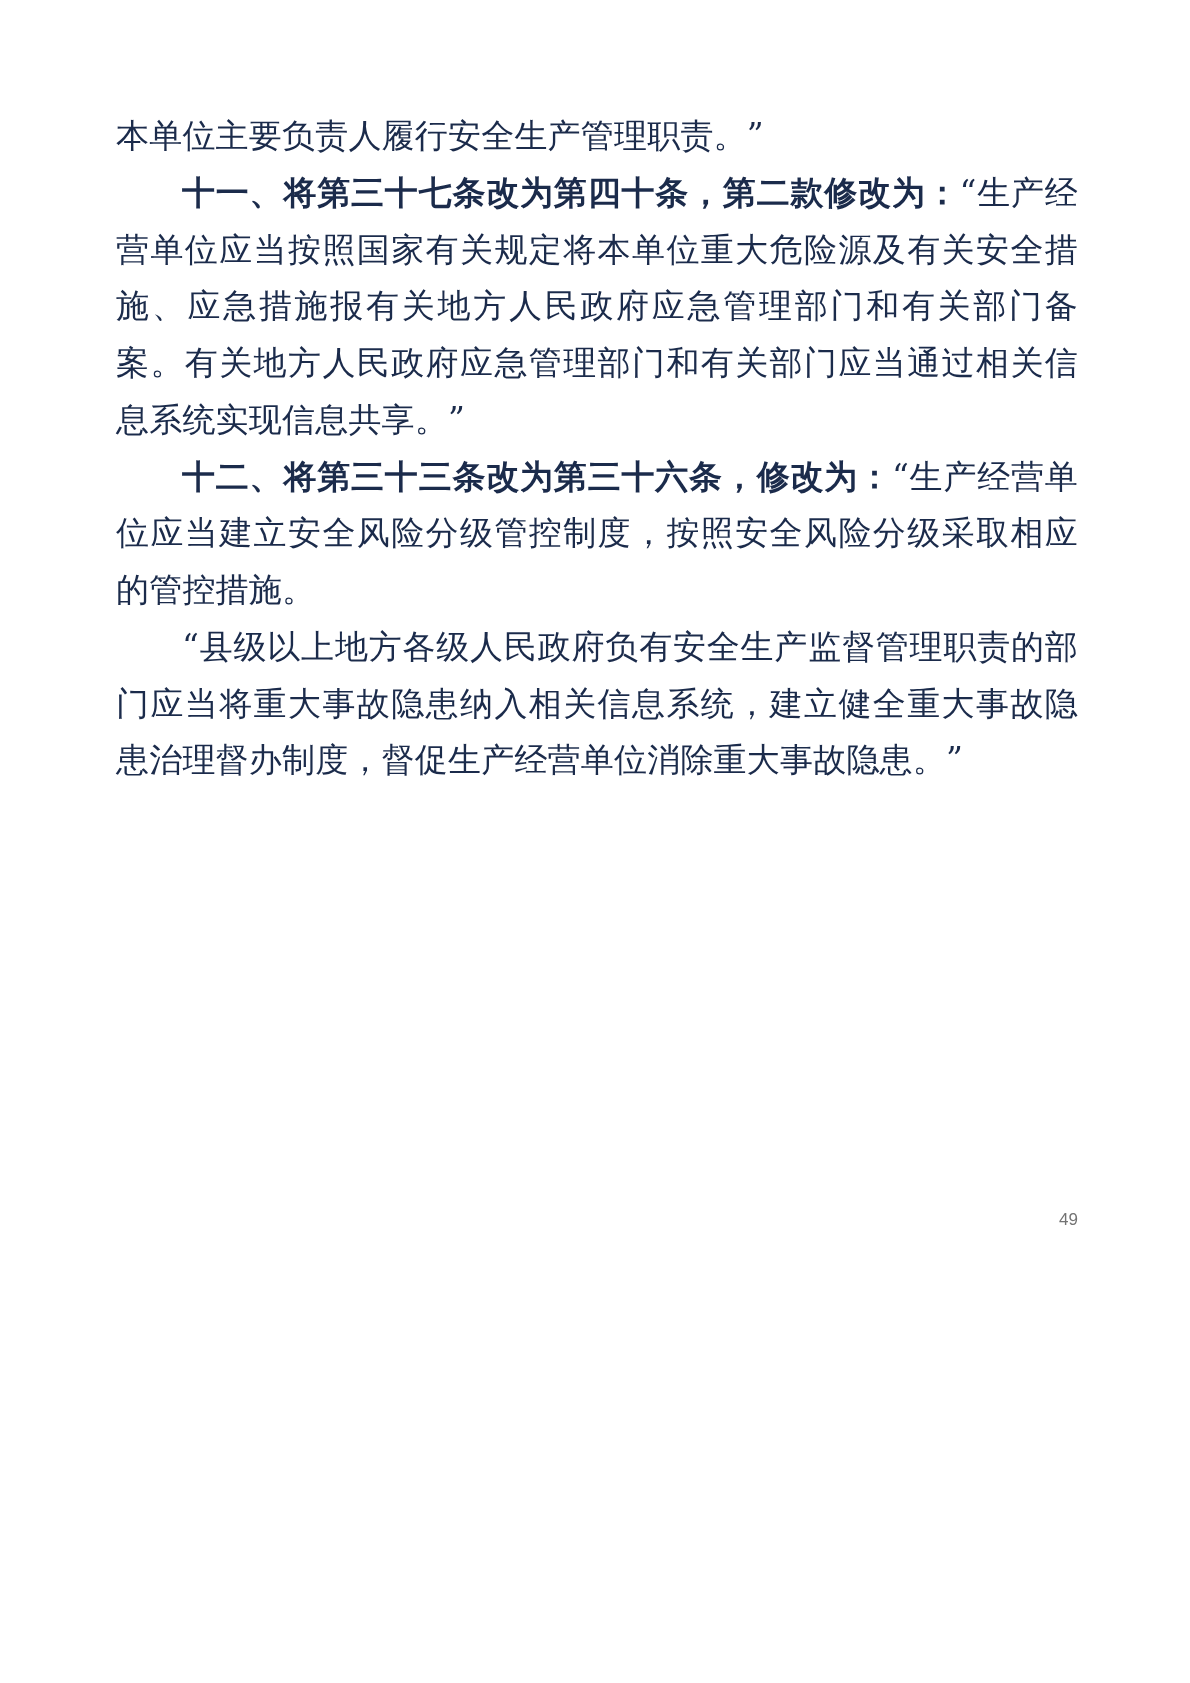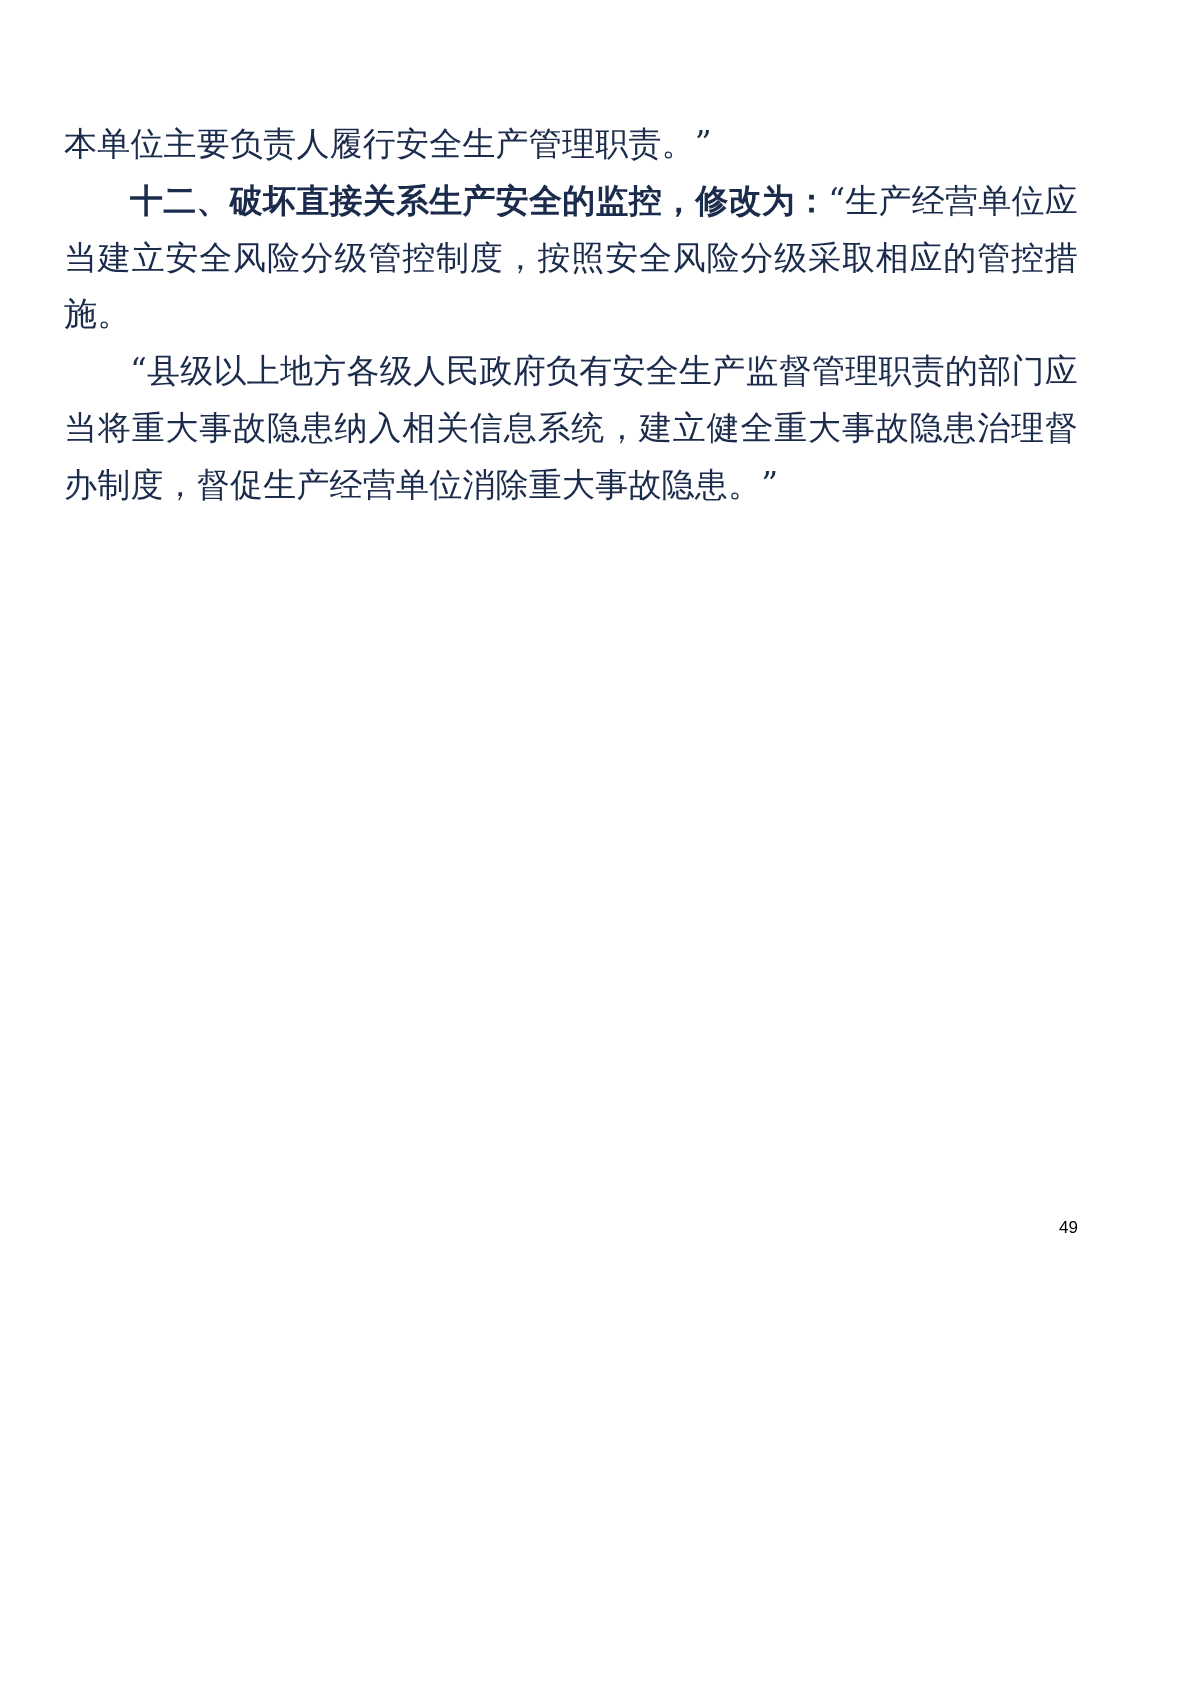--- a/index.html
+++ b/index.html
@@ -4,24 +4,24 @@
 <style>
   html, body {
     margin: 0;
     padding: 0;
     background: #ffffff;
   }
   .page {
     position: relative;
     width: 1190px;
     height: 1278px;
-    margin: 16px auto;
+    margin: 8px auto;
     background: #ffffff;
     box-sizing: border-box;
-    padding: 100px 112px 60px 64px;
+    padding: 100px 112px 60px 116px;
     font-family: "DejaVu Serif", "Liberation Serif", serif;
     color: #1b2b4b;
   }
   .body-text {
     font-size: 33px;
     line-height: 1.72;
     text-align: justify;
     text-justify: inter-ideograph;
     letter-spacing: 0.2px;
   }
@@ -33,38 +33,41 @@
   }
   .lead {
     font-weight: bold;
   }
   .page-number {
     position: absolute;
     right: 112px;
     bottom: 56px;
     font-size: 17px;
     font-family: "Liberation Sans", sans-serif;
-    color: #000000;
+    color: #737373;
   }
 </style>
 </head>
 <body>
 
 <div class="page">
   <div class="body-text">
 
     <p>
       <span>本单位主要负责人履行安全生产管理职责。”</span>
     </p>
 
 
 
+    <p class="indent">
+      <span class="lead">十一、将第三十七条改为第四十条，第二款修改为：</span><span>“生产经营单位应当按照国家有关规定将本单位重大危险源及有关安全措施、应急措施报有关地方人民政府应急管理部门和有关部门备案。有关地方人民政府应急管理部门和有关部门应当通过相关信息系统实现信息共享。”</span>
+    </p>
 
     <p class="indent">
-      <span class="lead">十二、破坏直接关系生产安全的监控，修改为：</span><span>“生产经营单位应当建立安全风险分级管控制度，按照安全风险分级采取相应的管控措施。</span>
+      <span class="lead">十二、将第三十三条改为第三十六条，修改为：</span><span>“生产经营单位应当建立安全风险分级管控制度，按照安全风险分级采取相应的管控措施。</span>
     </p>
 
 
     <p class="indent">
       <span>“县级以上地方各级人民政府负有安全生产监督管理职责的部门应当将重大事故隐患纳入相关信息系统，建立健全重大事故隐患治理督办制度，督促生产经营单位消除重大事故隐患。”</span>
     </p>
 
   </div>
 
   <div class="page-number">49</div>

